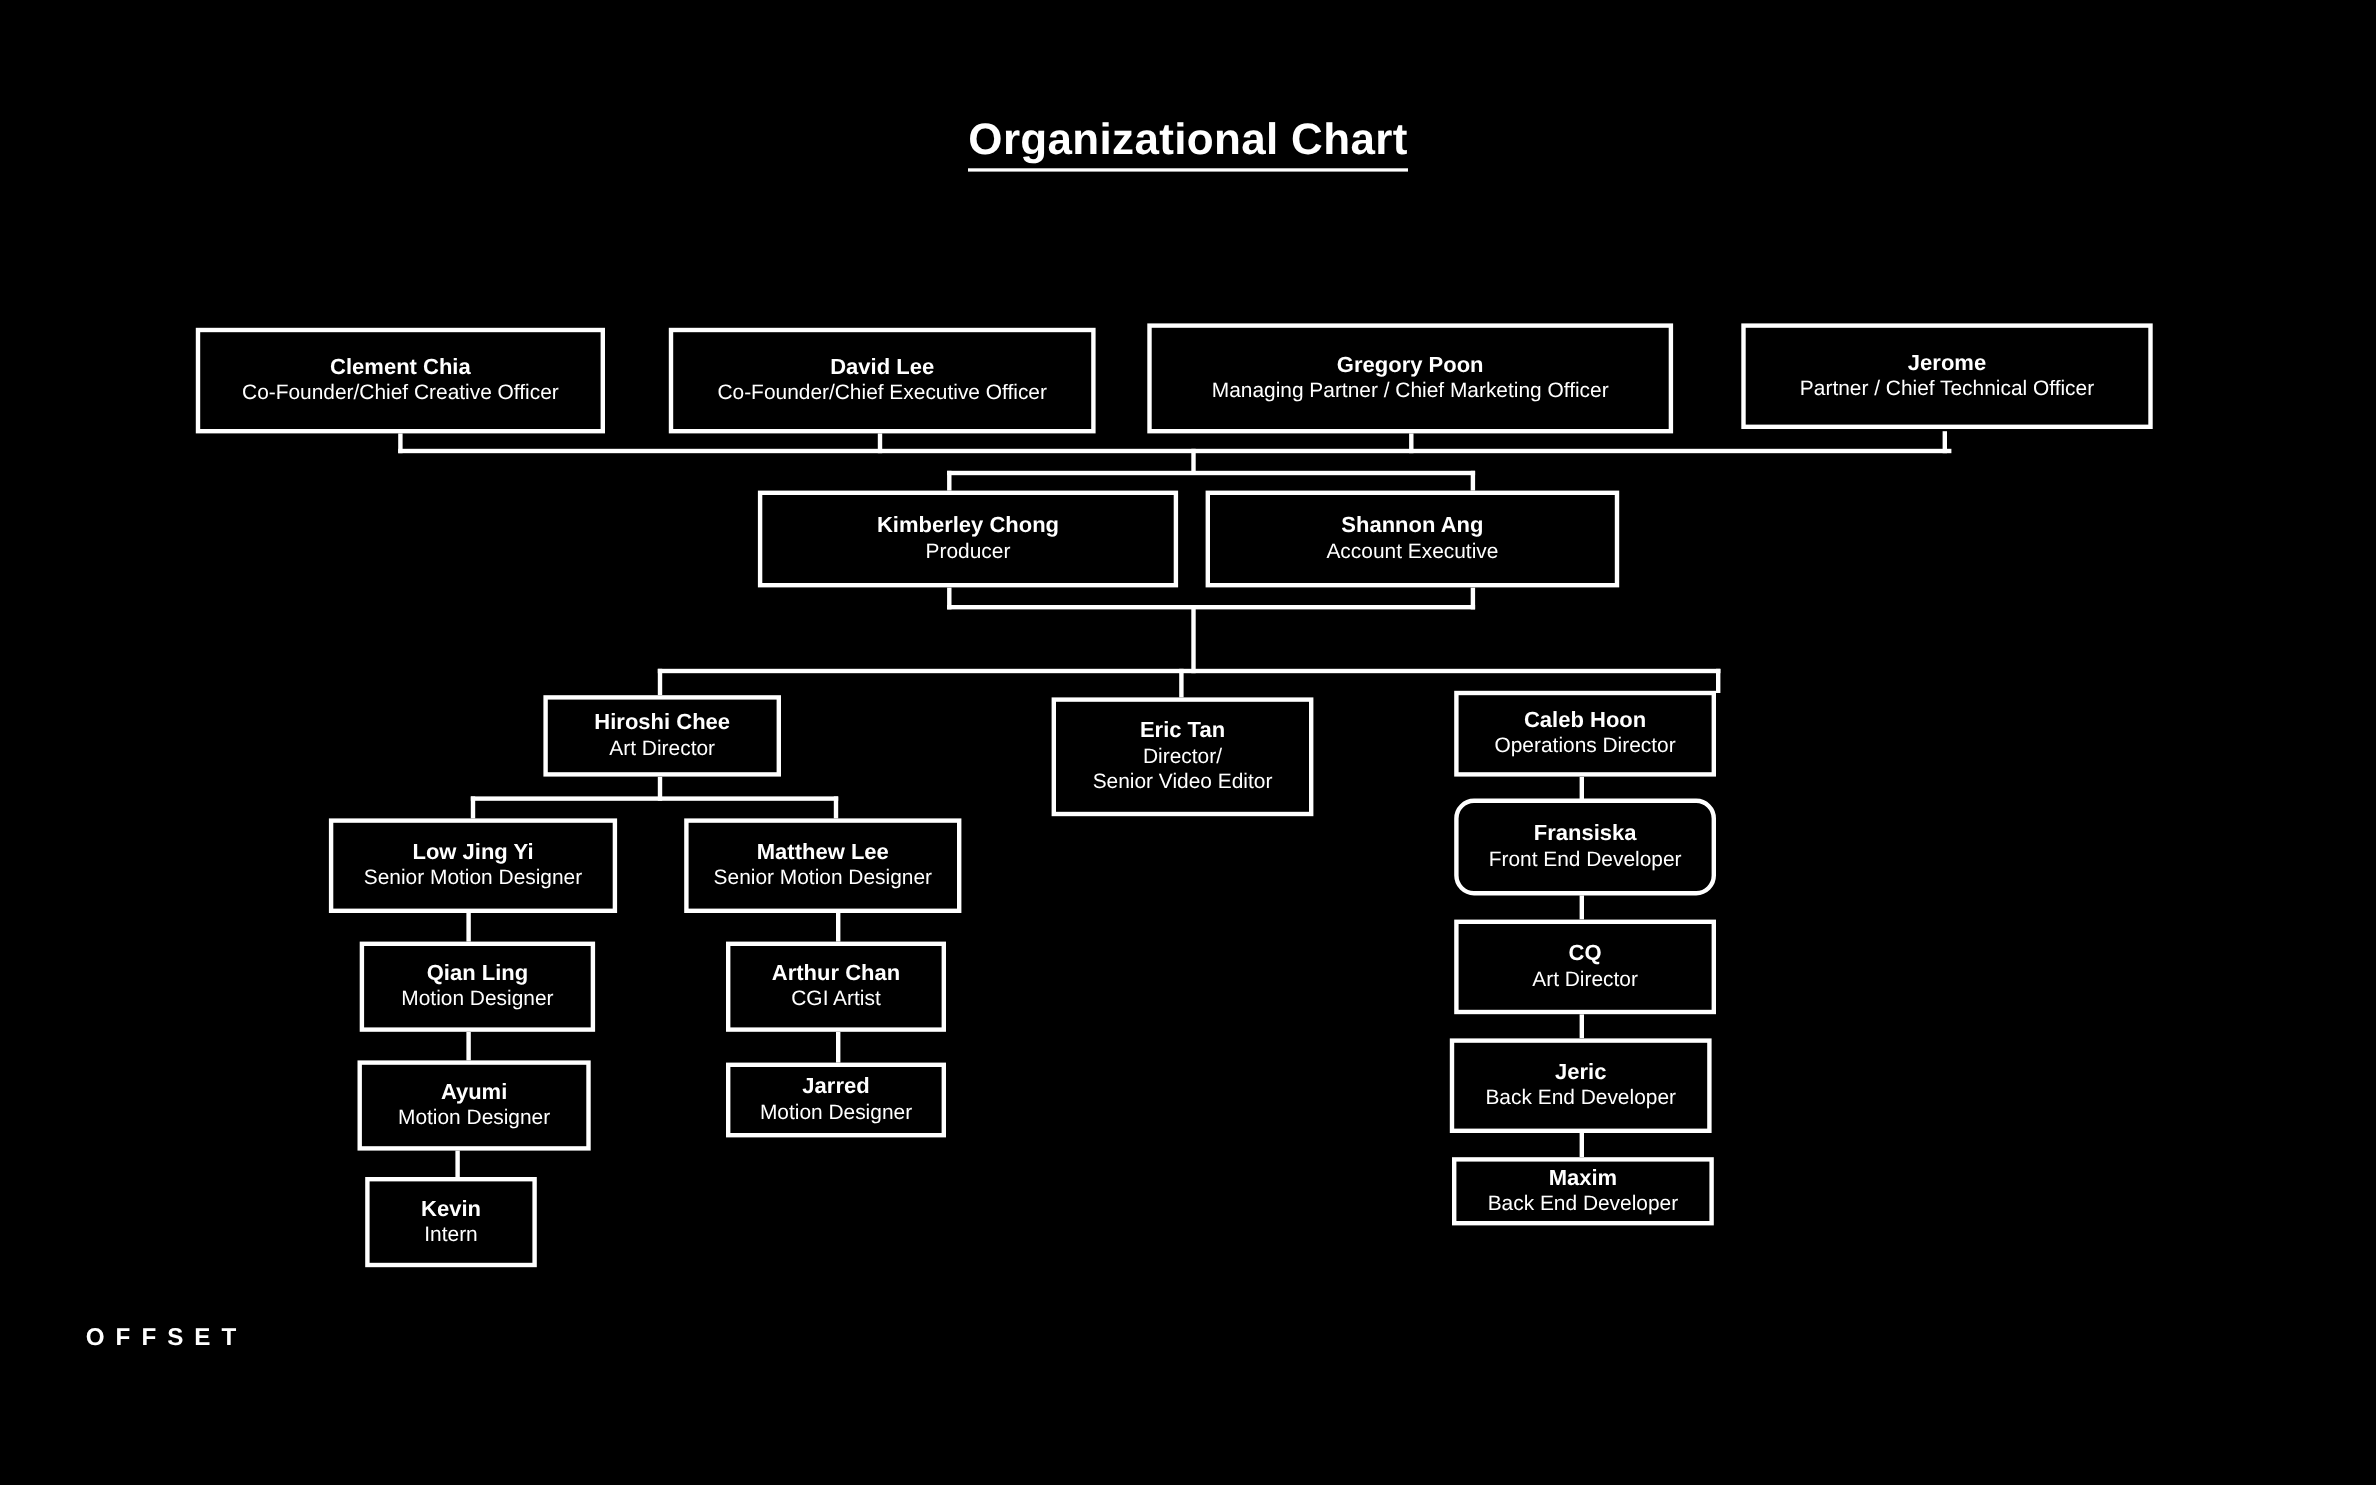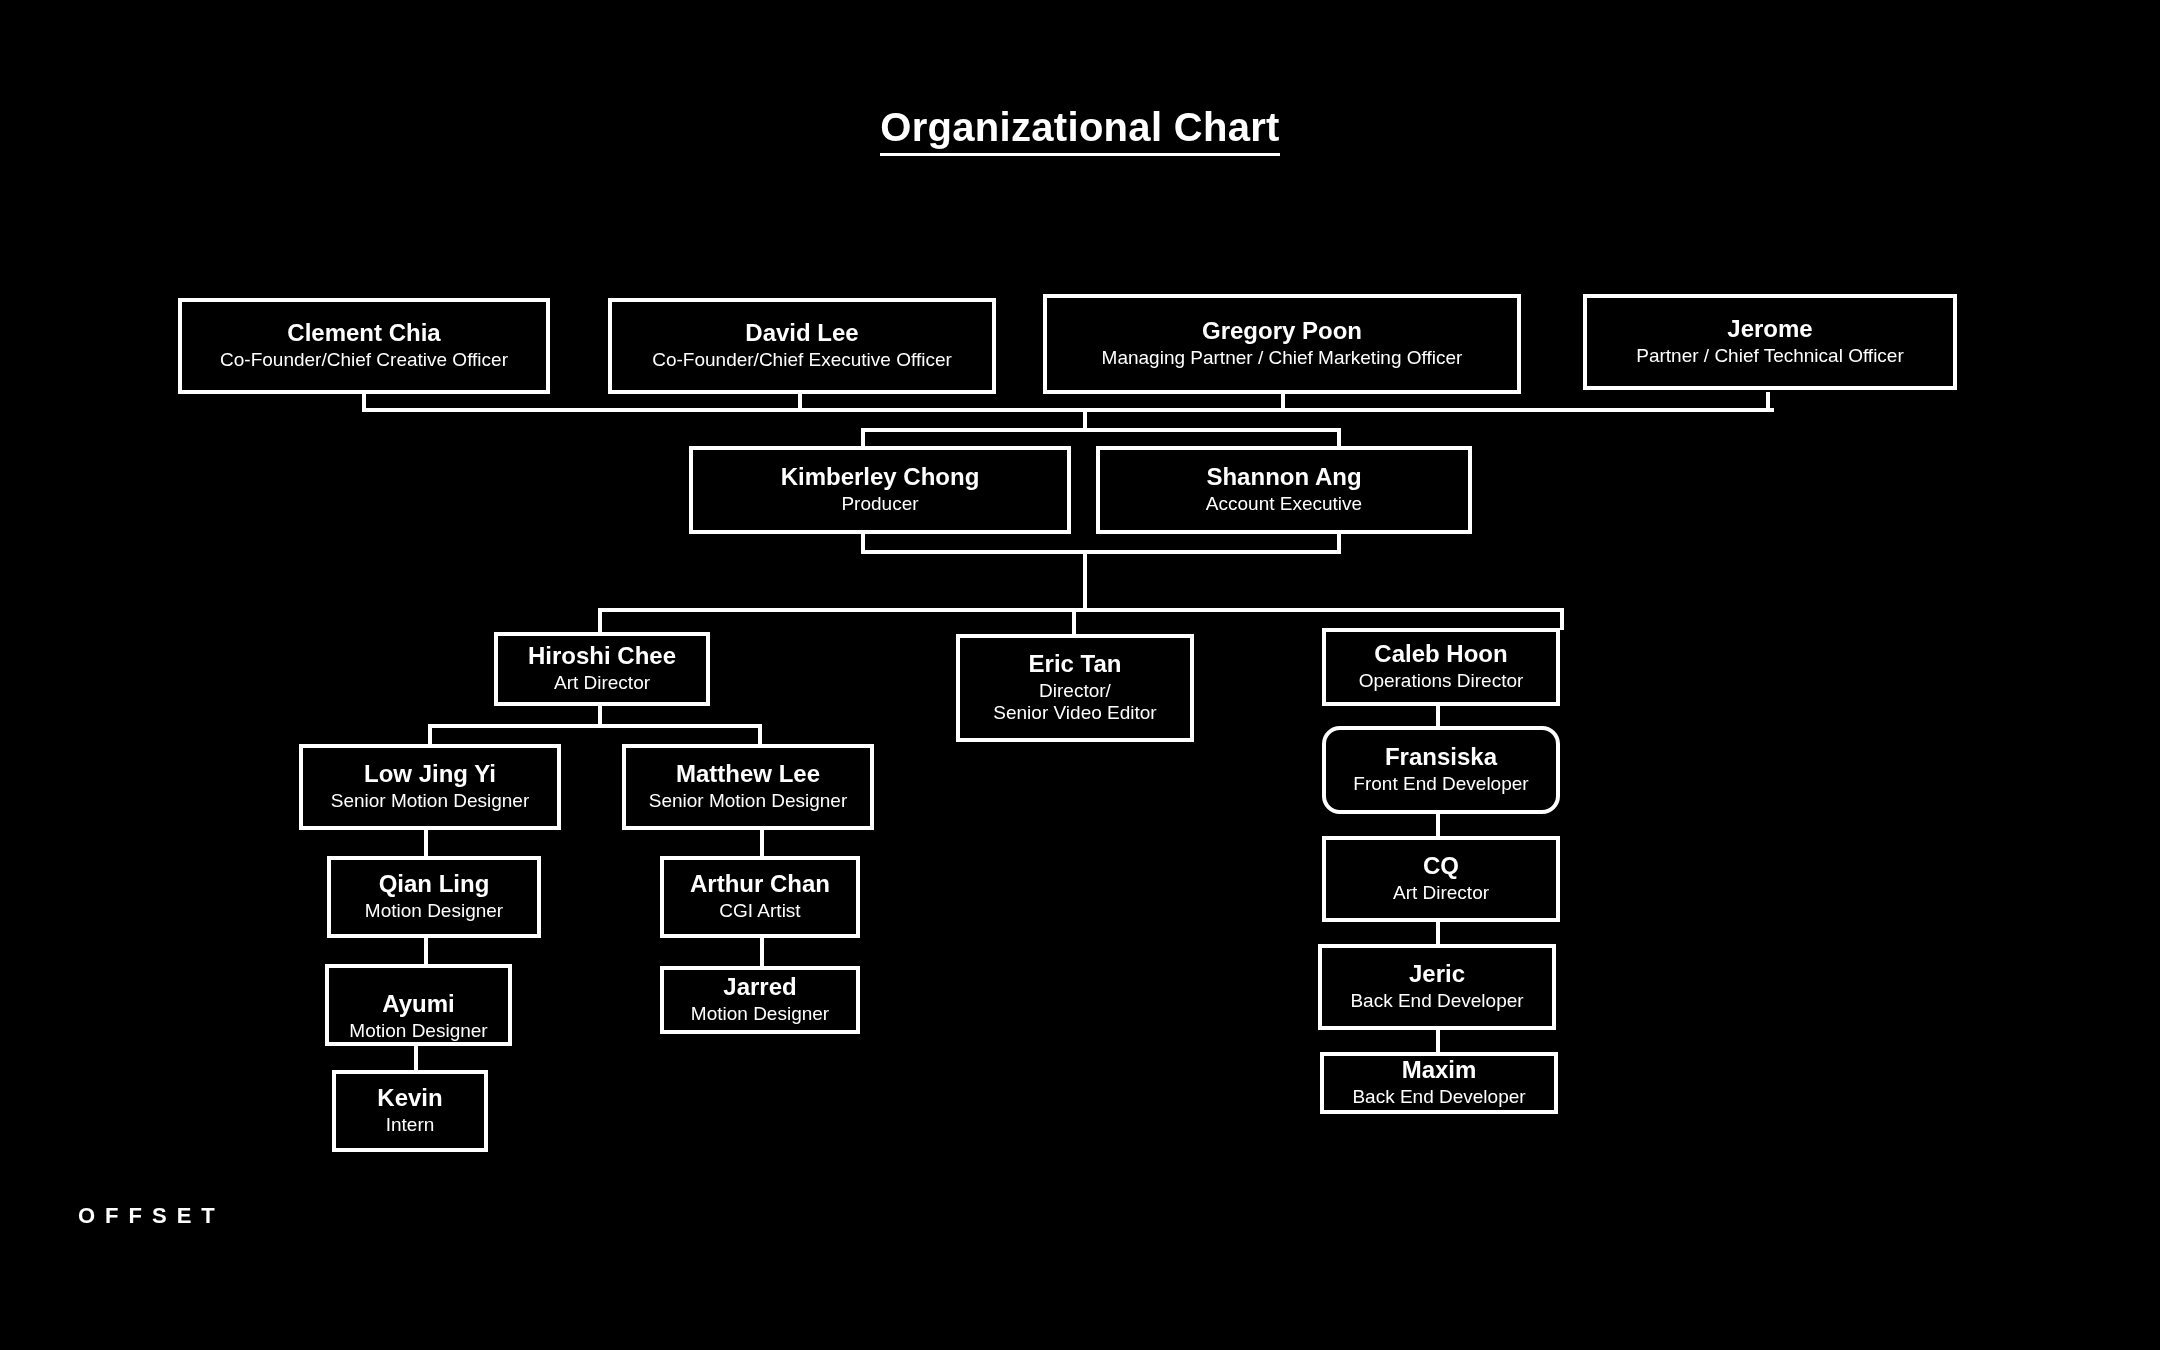--- a/index.html
+++ b/index.html
@@ -42,21 +42,21 @@
     background: #000000;
     color: #ffffff;
     display: flex;
     flex-direction: column;
     align-items: center;
     justify-content: center;
     text-align: center;
     z-index: 5;
   }
   .node .nm {
-    font-size: 24px;
+    font-size: 20px;
     font-weight: bold;
     line-height: 1.12;
     white-space: nowrap;
   }
   .node .rl {
     font-size: 19px;
     font-weight: normal;
     line-height: 1.18;
     white-space: pre-line;
     margin-top: 2px;
@@ -183,21 +183,21 @@
   <div class="node" style="left:622px; top:744px; width:252px; height:86px;">
     <div class="nm">Matthew Lee</div>
     <div class="rl">Senior Motion Designer</div>
   </div>
 
   <div class="node" style="left:327px; top:856px; width:214px; height:82px;">
     <div class="nm">Qian Ling</div>
     <div class="rl">Motion Designer</div>
   </div>
 
-  <div class="node" style="left:325px; top:964px; width:187px; height:82px;justify-content:flex-end;">
+  <div class="node" style="left:325px; top:964px; width:212px; height:82px;">
     <div class="nm">Ayumi</div>
     <div class="rl">Motion Designer</div>
   </div>
 
   <div class="node" style="left:332px; top:1070px; width:156px; height:82px;">
     <div class="nm">Kevin</div>
     <div class="rl">Intern</div>
   </div>
 
   <div class="node" style="left:660px; top:856px; width:200px; height:82px;">

